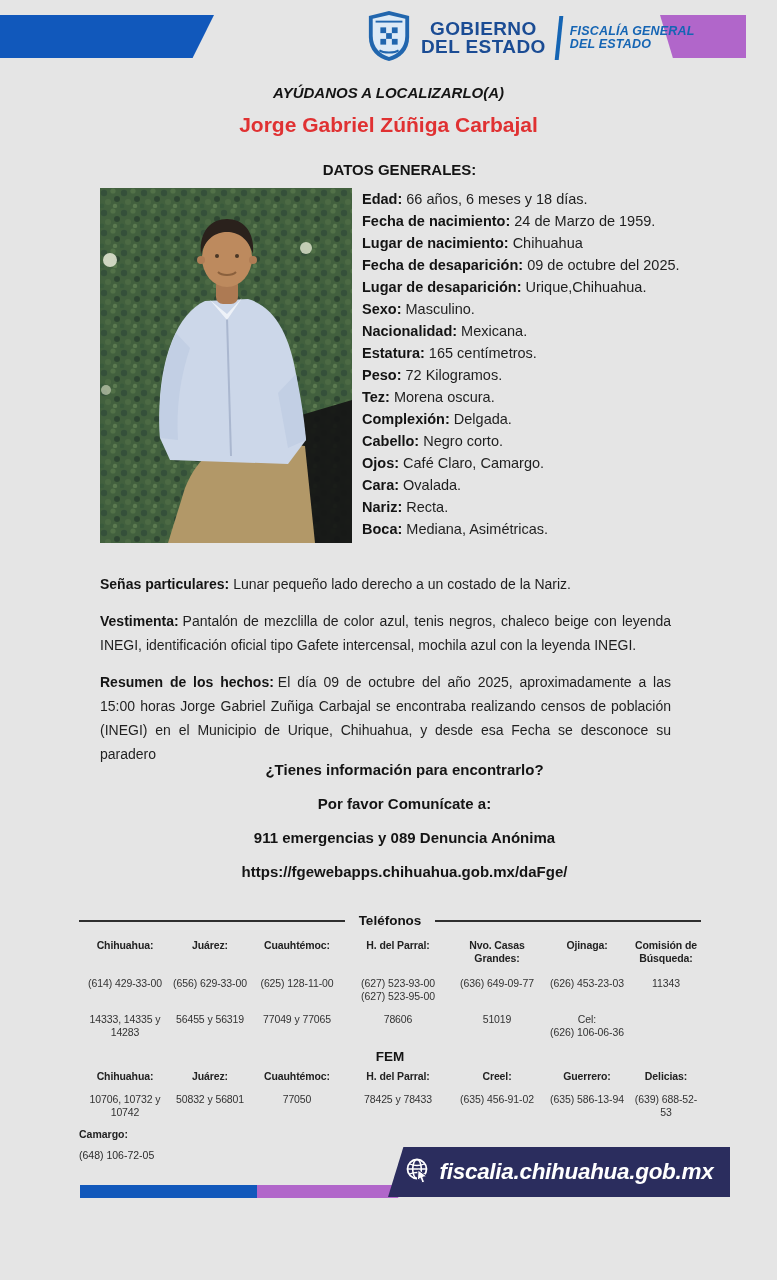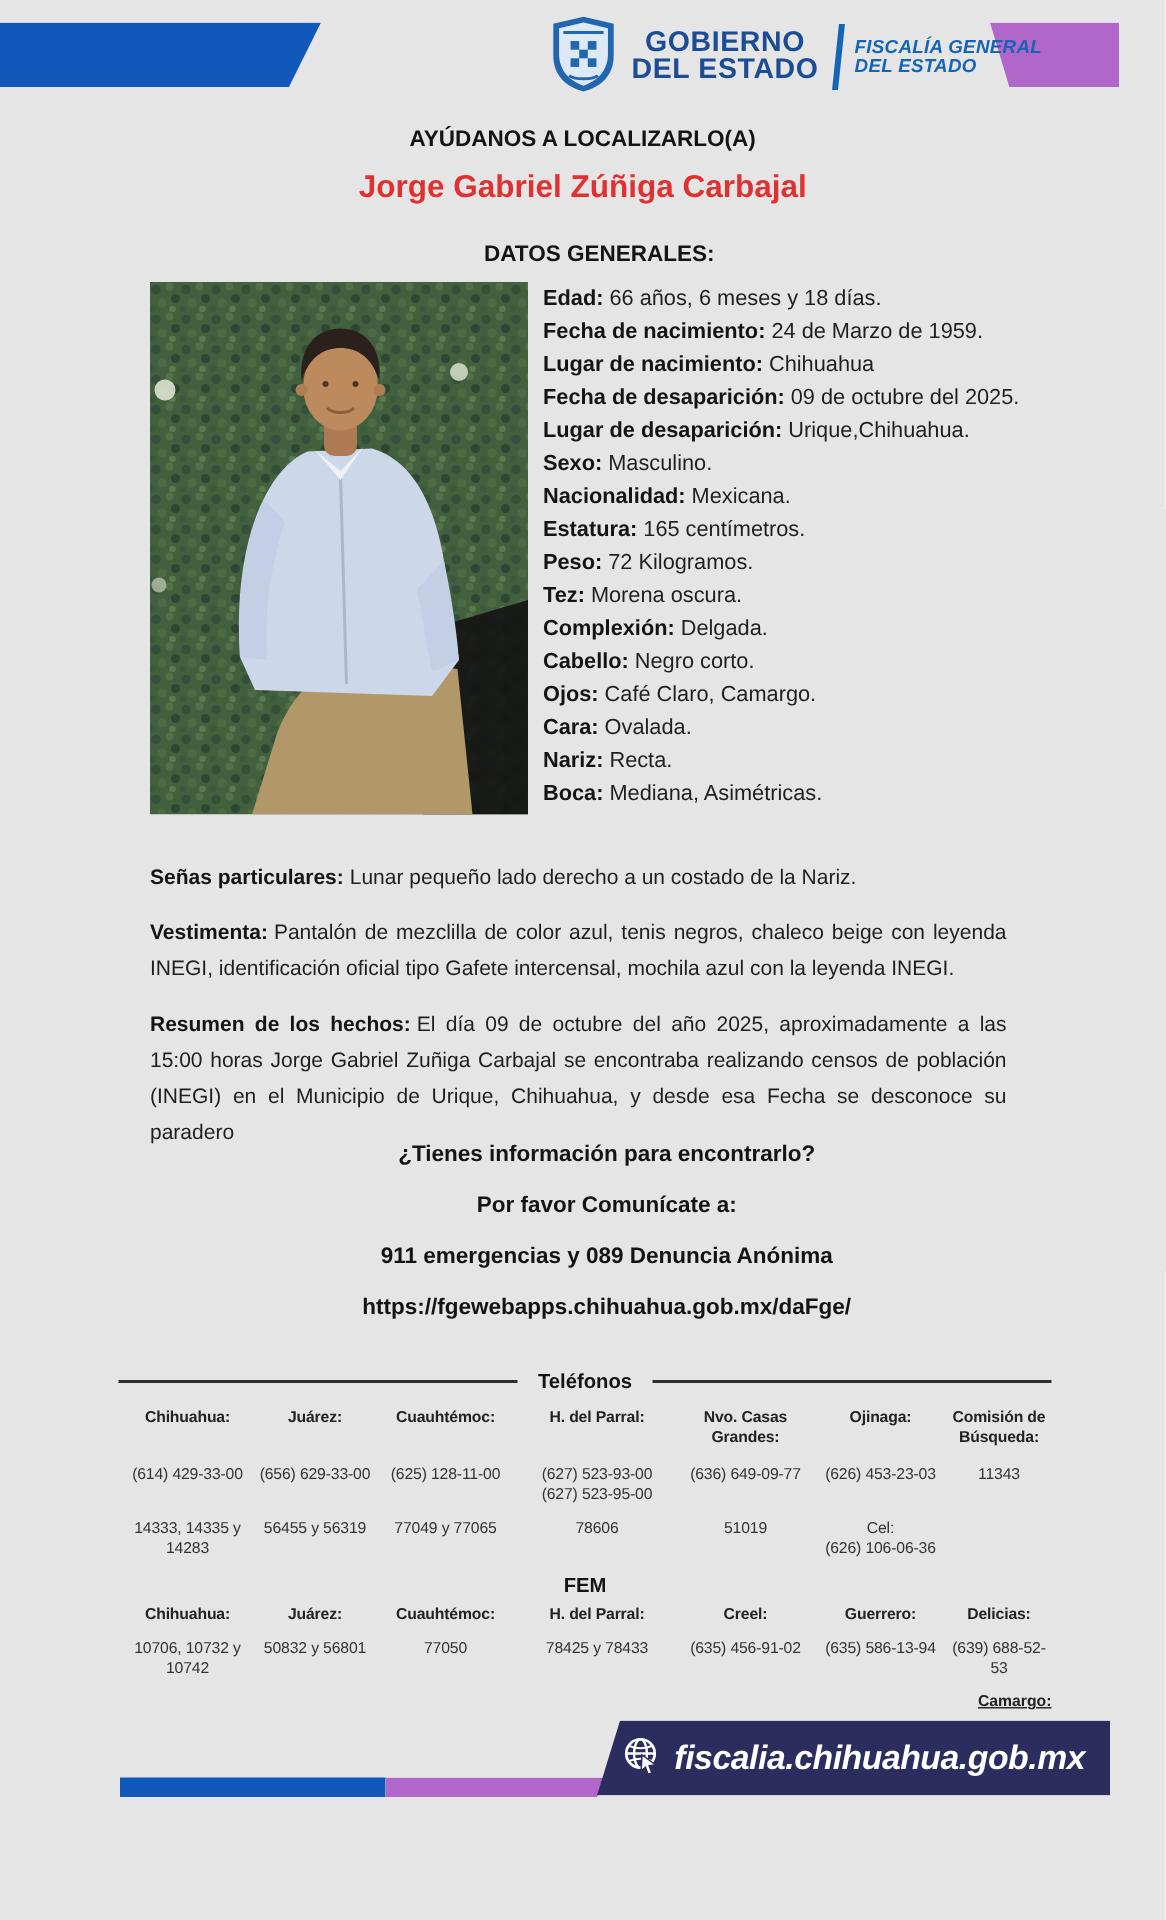--- a/index.html
+++ b/index.html
@@ -13,21 +13,21 @@
              clip-path:polygon(0 0,100% 0,100% 100%,15% 100%);}
   .logo-wrap{position:absolute;left:366px;top:10px;height:56px;display:flex;align-items:center;}
   .brand-text{font-weight:bold;color:#1b4c94;font-size:19px;line-height:.95;letter-spacing:.4px;
               text-align:center;margin-left:9px;}
   .logo-divider{width:4px;height:44px;background:#1565b4;margin:0 9px 0 11px;transform:skewX(-6deg);}
   .org-text{color:#1565b4;font-style:italic;font-weight:bold;font-size:12.5px;line-height:1.05;
             letter-spacing:.2px;}
 
   
   .help-title{position:absolute;top:84px;left:0;width:100%;text-align:center;
-              font-weight:bold;font-size:15px;color:#141414;}
+              font-weight:bold;font-size:15px;color:#141414;font-style:italic;}
   .person-name{position:absolute;top:113px;left:0;width:100%;text-align:center;
                font-weight:bold;font-size:21px;color:#e03132;}
   .section-title{position:absolute;top:161px;left:11px;width:100%;text-align:center;
                  font-weight:bold;font-size:15px;color:#141414;}
 
   
   .main-row{position:absolute;top:188px;left:100px;width:587px;display:flex;gap:10px;}
   .photo-box{flex:0 0 252px;height:355px;}
   .fields{flex:1;font-size:14.5px;line-height:22px;}
   .frow{text-align:justify;}
@@ -48,25 +48,25 @@
   .ph-titlerow{display:flex;align-items:center;margin-bottom:11px;}
   .ph-line{flex:1;height:2px;background:#2e2e2e;}
   .ph-title{padding:0 14px;font-weight:bold;font-size:13.5px;color:#141414;}
   .grid7{display:grid;grid-template-columns:92px 78px 96px 106px 92px 88px 70px;
          text-align:center;font-size:10.5px;letter-spacing:-.1px;}
   .grid7 .hd{font-weight:bold;line-height:13px;color:#222;}
   .grid7 .cell{line-height:13px;color:#333;}
   .rowgap{height:12px;}
   .smallgap{height:10px;}
   .fem-title{text-align:center;font-weight:bold;font-size:13.5px;color:#141414;margin:10px 0 6px 0;}
-  .camargo{text-align:right;font-size:10.5px;margin-top:9px;line-height:13px;text-decoration:underline;}
+  .camargo{text-align:left;font-size:10.5px;margin-top:9px;line-height:13px;}
   .camargo .hd{font-weight:bold;color:#222;margin-bottom:8px;}
 
   
-  .footer-navy{position:absolute;left:398px;top:1147px;width:342px;height:50px;background:#2b2d5e;
+  .footer-navy{position:absolute;left:388px;top:1147px;width:342px;height:50px;background:#2b2d5e;
                clip-path:polygon(4.5% 0,100% 0,100% 100%,0 100%);
                display:flex;align-items:center;justify-content:center;gap:9px;}
   .footer-site{color:#fff;font-weight:bold;font-style:italic;font-size:22.5px;letter-spacing:-.3px;}
   .bar-blue{position:absolute;left:80px;top:1185px;width:177px;height:13px;background:#1158bb;}
   .bar-purple{position:absolute;left:257px;top:1185px;width:153px;height:13px;background:#b166ca;
               clip-path:polygon(0 0,100% 0,92% 100%,0 100%);}
 </style>
 </head>
 <body>
 

